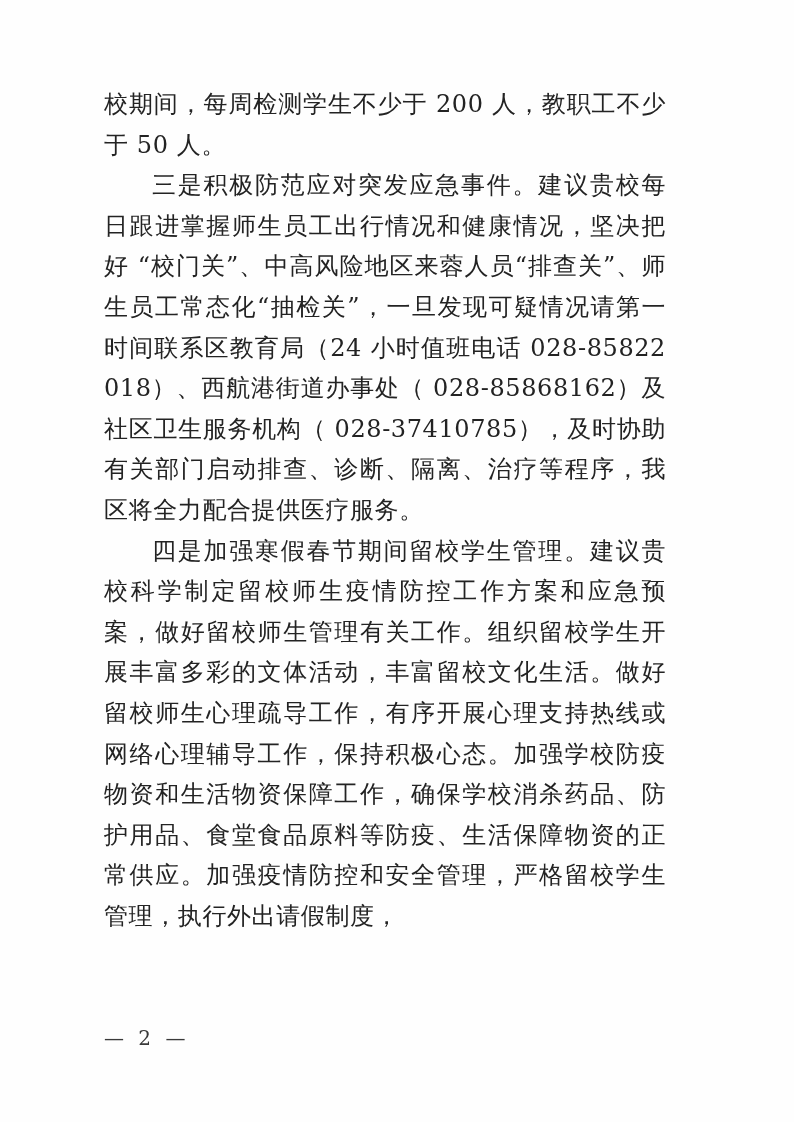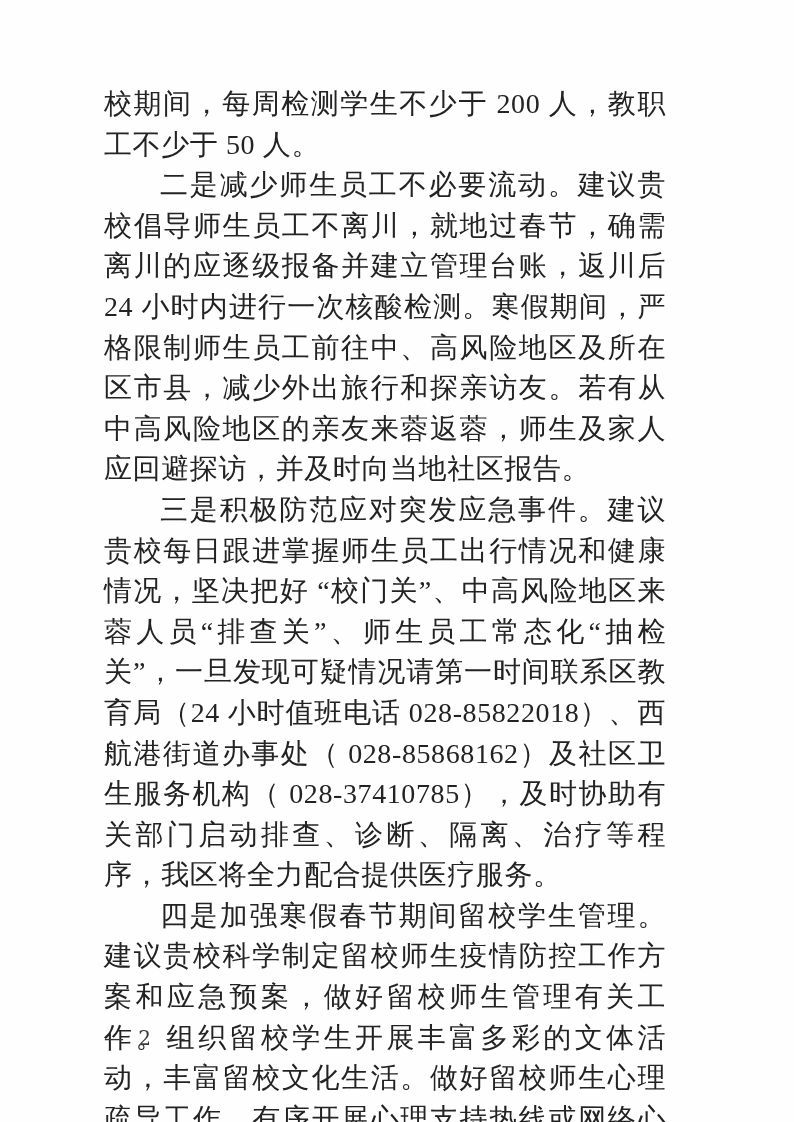--- a/index.html
+++ b/index.html
@@ -19,45 +19,43 @@
   }
   .content {
     position: absolute;
     top: 84px;
     left: 104px;
     width: 562px;
     color: #232323;
   }
   .content p {
     margin: 0;
-    font-size: 28px;
+    font-size: 24px;
     line-height: 40.6px;
     letter-spacing: 0.6px;
     text-align: justify;
     text-justify: inter-character;
     word-break: break-all;
-    font-family: Liberation Serif, serif;
   }
   .content p.indent {
     text-indent: 2em;
   }
   .footer {
     position: absolute;
     left: 104px;
     top: 1026px;
     font-size: 20px;
     letter-spacing: 4px;
     color: #3a3a3a;
     font-family: "DejaVu Serif", "Liberation Serif", serif;
   }
 </style>
 </head>
 <body>
 
 <div class="page">
   <div class="content">
     <p>校期间，每周检测学生不少于 200 人，教职工不少于 50 人。</p>
-    <p class="indent">二是减少师生员工不必要流动。建议贵校倡导师生员工不离川，就地过春节，确需离川的应逐级报备并建立管理台账，返川后 24 小时内进行一次核酸检测。寒假期间，严格限制师生员工前往中、高风险地区及所在区市县，减少外出旅行和探亲访友。若有从中高风险地区的亲友来蓉返蓉，师生及家人应回避探访，并及时向当地社区报告。</p>
     <p class="indent">三是积极防范应对突发应急事件。建议贵校每日跟进掌握师生员工出行情况和健康情况，坚决把好 “校门关”、中高风险地区来蓉人员“排查关”、师生员工常态化“抽检关”，一旦发现可疑情况请第一时间联系区教育局（24 小时值班电话 028-85822018）、西航港街道办事处（ 028-85868162）及社区卫生服务机构（ 028-37410785），及时协助有关部门启动排查、诊断、隔离、治疗等程序，我区将全力配合提供医疗服务。</p>
     <p class="indent">四是加强寒假春节期间留校学生管理。建议贵校科学制定留校师生疫情防控工作方案和应急预案，做好留校师生管理有关工作。组织留校学生开展丰富多彩的文体活动，丰富留校文化生活。做好留校师生心理疏导工作，有序开展心理支持热线或网络心理辅导工作，保持积极心态。加强学校防疫物资和生活物资保障工作，确保学校消杀药品、防护用品、食堂食品原料等防疫、生活保障物资的正常供应。加强疫情防控和安全管理，严格留校学生管理，执行外出请假制度，</p>
   </div>
   <div class="footer">— 2 —</div>
 </div>
 
 </body></html>

